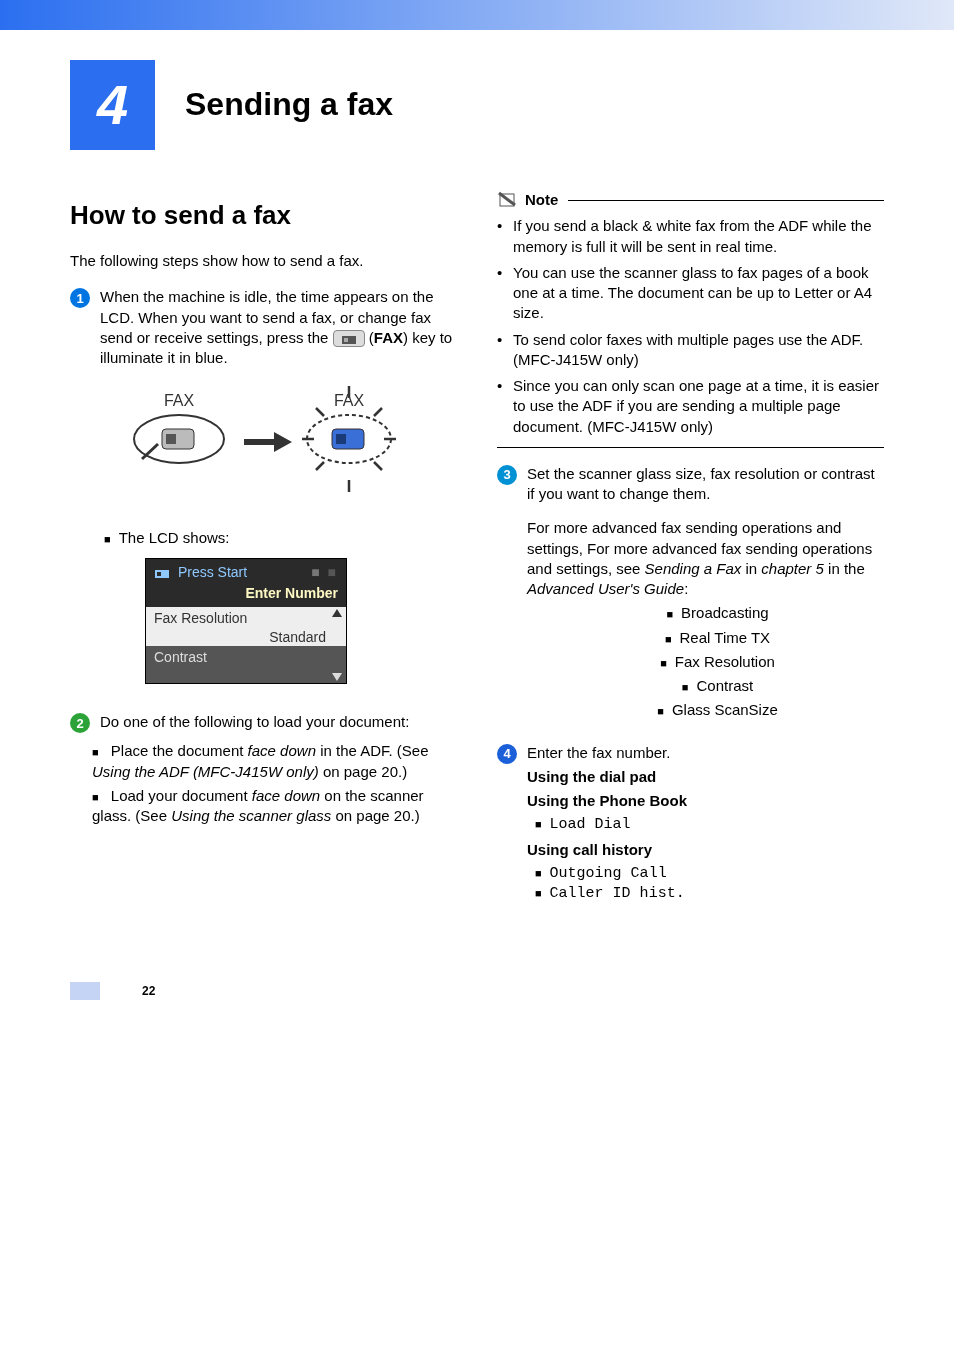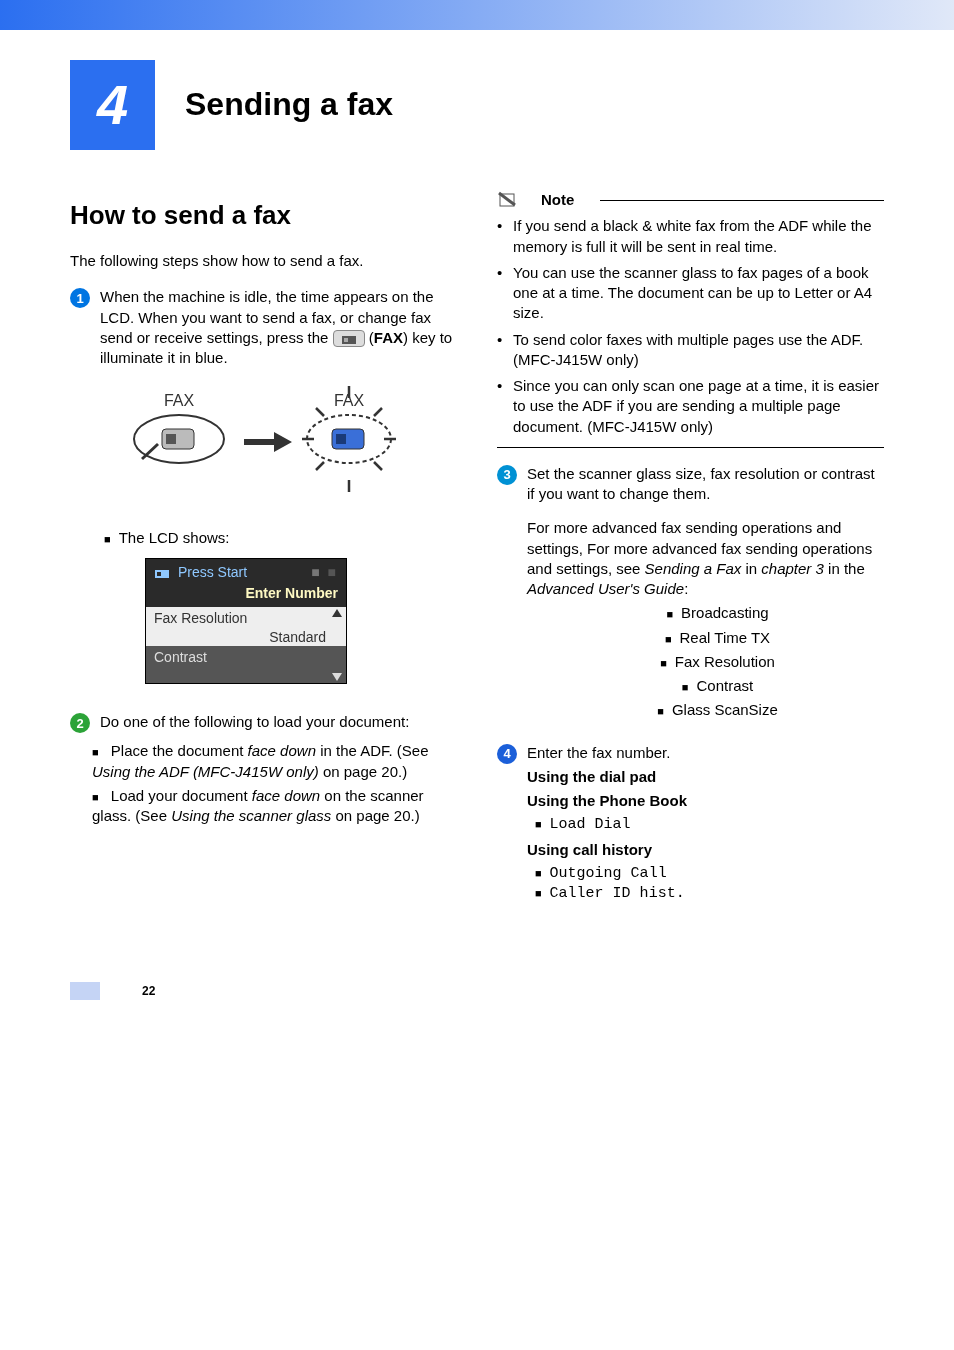--- a/index.html
+++ b/index.html
@@ -142,21 +142,21 @@
     position:absolute; right:4px; bottom:2px;
     width:0;height:0;border-left:5px solid transparent;border-right:5px solid transparent;border-top:8px solid #ddd;
   }
   .sub-bullets {
     margin-left: 16px;
   }
   .sub-bullets div { margin:4px 0; padding-left:6px;}
   .note-head {
     display:flex;
     align-items:center;
-    gap:22px;
+    gap:6px;
     margin-bottom:4px;
   }
   .note-head .note-word { font-weight:bold; }
   .note-head .rule {
     flex:1;
     border-top:1px solid #000;
     margin-left:4px;
   }
   .note-items > div { display:flex; gap:6px; margin:6px 0; }
   .note-items .dot { flex:0 0 10px; }
@@ -310,21 +310,21 @@
           </div>
       </div>
       <div class="note-close-rule"></div>
 
       <div class="step">
         <div class="numcircle" style="background:#0091d4">3</div>
         <div class="stepbody">
           <div>Set the scanner glass size, fax resolution or contrast if you want to change them.</div>
           <div style="height:14px"></div>
           <div>
-            <span>For more advanced fax sending operations and settings, For more advanced fax sending operations and settings, see </span><em class="i">Sending a Fax</em><span> in </span><em class="i">chapter 3</em><span> in the </span><em class="i">Advanced User's Guide</em><span>:</span>
+            <span>For more advanced fax sending operations and settings, For more advanced fax sending operations and settings, see </span><em class="i">Sending a Fax</em><span> in </span><em class="i">chapter 5</em><span> in the </span><em class="i">Advanced User's Guide</em><span>:</span>
           </div>
           <div class="adv-list">
             <div class="sq-bullet">Broadcasting</div>
             <div class="sq-bullet">Real Time TX</div>
             <div class="sq-bullet">Fax Resolution</div>
             <div class="sq-bullet">Contrast</div>
             <div class="sq-bullet">Glass ScanSize</div>
           </div>
         </div>
       </div>

